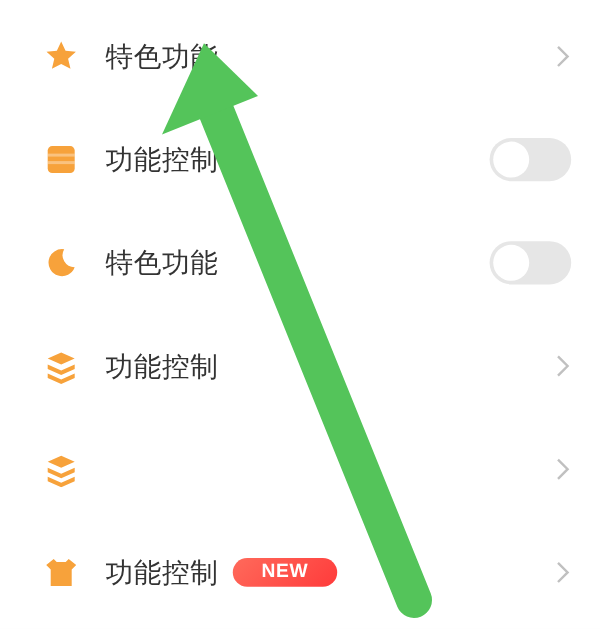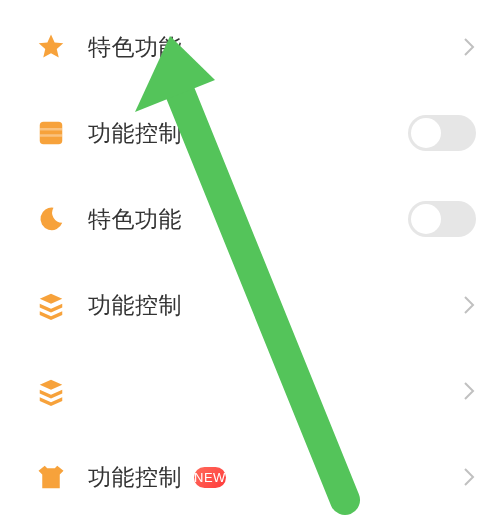--- a/index.html
+++ b/index.html
@@ -7,21 +7,21 @@
   .list{display:flex;flex-direction:column;padding-top:4px;}
   .row{display:flex;align-items:center;height:86px;padding-left:36px;padding-right:24px;}
   .icon-wrap{width:30px;height:30px;display:flex;align-items:center;justify-content:center;color:#f7a23b;}
   .icon-wrap svg{width:30px;height:30px;fill:currentColor;}
   .label{margin-left:22px;font-size:23px;color:#333;letter-spacing:0.5px;}
   .spacer{flex:1;}
   .chev{width:14px;height:24px;}
   .chev svg{width:14px;height:24px;fill:none;stroke:#c0c0c0;stroke-width:2;}
   .toggle{width:68px;height:36px;border-radius:18px;background:#e6e6e6;position:relative;}
   .toggle .knob{position:absolute;left:3px;top:3px;width:30px;height:30px;background:#ffffff;border-radius:50%;}
-  .badge{margin-left:12px;padding:3px 0;border-radius:12px;font-size:13px;font-weight:400;color:#fff;background:linear-gradient(135deg,#ff6a5b,#ff3b3b);letter-spacing:0.5px;}
+  .badge{margin-left:12px;padding:3px 24px;border-radius:12px;font-size:16px;font-weight:700;color:#fff;background:linear-gradient(135deg,#ff6a5b,#ff3b3b);letter-spacing:0.5px;}
   
   .arrow{position:absolute;left:0;top:0;width:500px;height:524px;pointer-events:none;}
 </style>
 </head>
 <body>
 
 <div class="screen">
 
   <div class="list">
 

